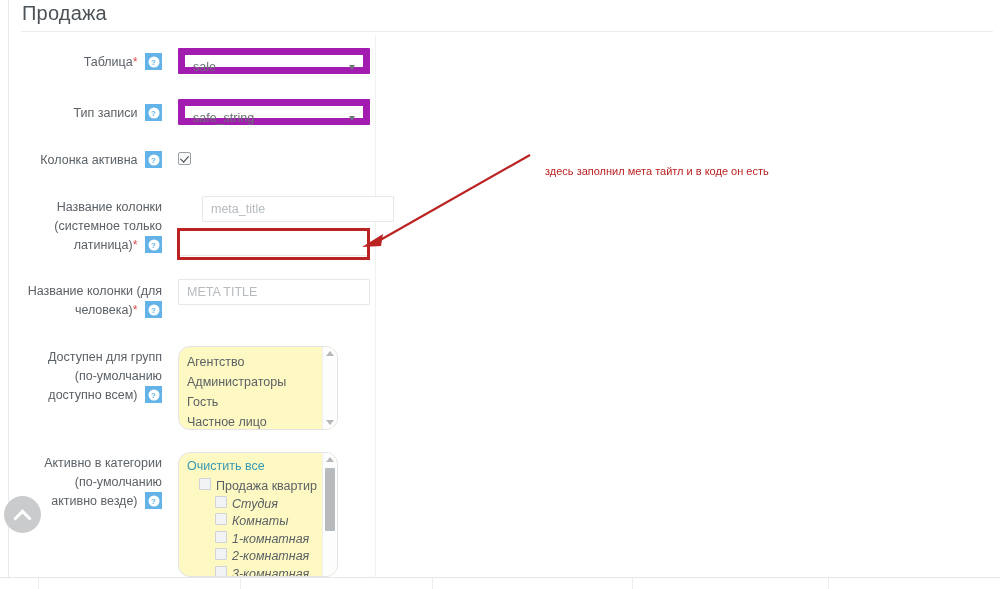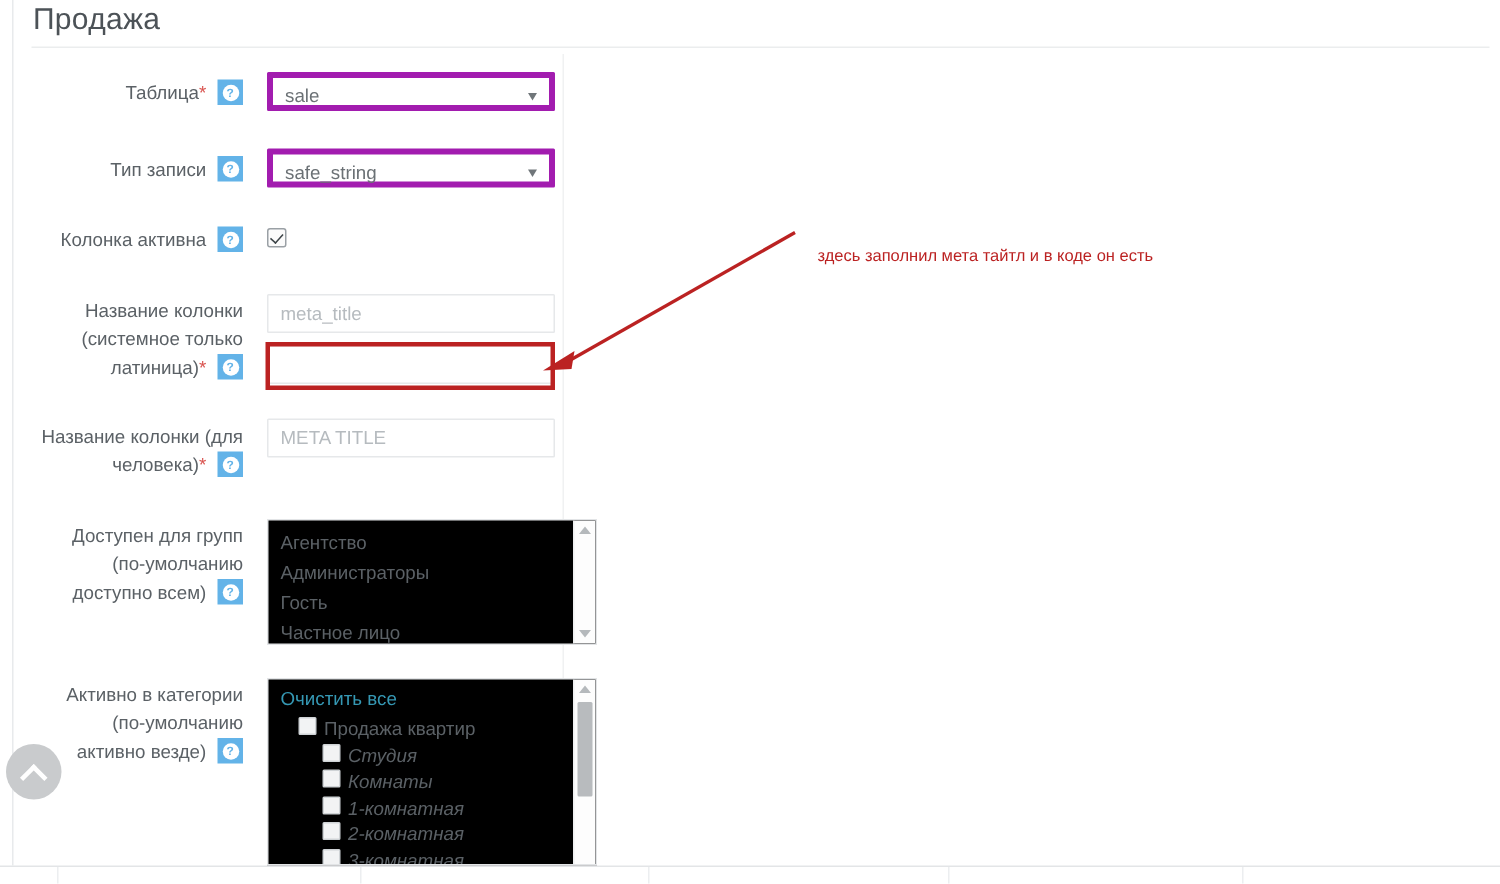--- a/index.html
+++ b/index.html
@@ -106,21 +106,21 @@
   .control {
     position: absolute;
     left: 178px;
   }
 
   
   .sel {
     width: 192px;
     height: 26px;
     box-sizing: border-box;
-    border: 4px solid #a21caf;
+    border: 7px solid #a21caf;
     background: #ffffff;
     font-size: 12.5px;
     color: #6b7175;
     padding: 0 22px 0 8px;
     line-height: 24px;
     position: relative;
     border-radius: 1px;
   }
   .caret {
     position: absolute;
@@ -165,27 +165,27 @@
     top: 1px;
     width: 4px;
     height: 7px;
     border: solid #3c4347;
     border-width: 0 1.6px 1.6px 0;
     transform: rotate(42deg);
   }
 
   
   .listbox {
-    width: 220px;
+    width: 160px;
     box-sizing: border-box;
     border: 1px solid #e2e4e6;
-    background: #000000;
+    background: #fef9c3;
     position: relative;
     overflow: hidden;
-    border-radius: 0;
+    border-radius: 12px;
   }
   .listbox .items {
     padding: 5px 0 0 0;
   }
   .listbox .li {
     font-size: 12.5px;
     line-height: 20px;
     color: #5b6166;
     padding-left: 8px;
     white-space: nowrap;
@@ -363,21 +363,21 @@
 
   <div class="row" style="top:196px;">
     <div class="label" style="top:2px;">
       <div>Название колонки</div>
       <div>(системное только</div>
       <div>
         <span>латиница)</span><span class="req">*</span>
         <span class="help"></span>
       </div>
     </div>
-    <div class="control" style="top:0px;">
+    <div class="control" style="top:0px;margin-left:24px;">
       <div class="inp">meta_title</div>
     </div>
     <div class="control" style="top:34px;">
       <div class="inp"></div>
     </div>
   </div>
 
   <div class="row" style="top:279px;">
     <div class="label" style="top:3px;">
       <div>Название колонки (для</div>

